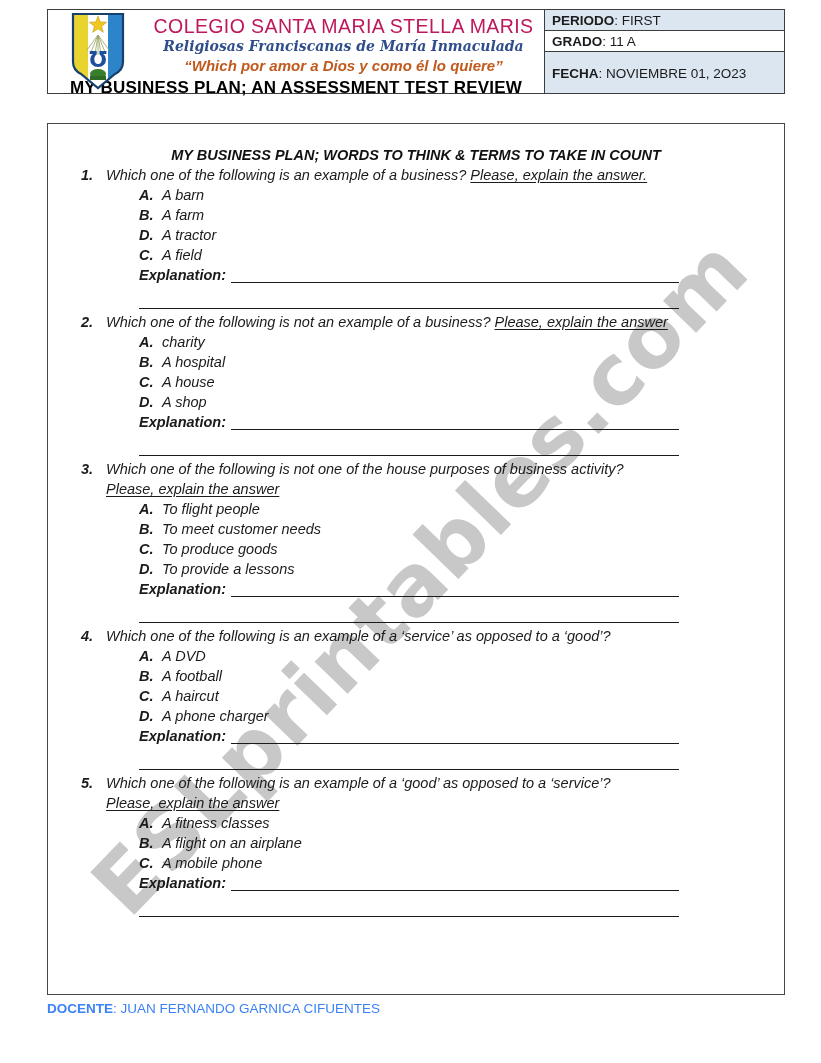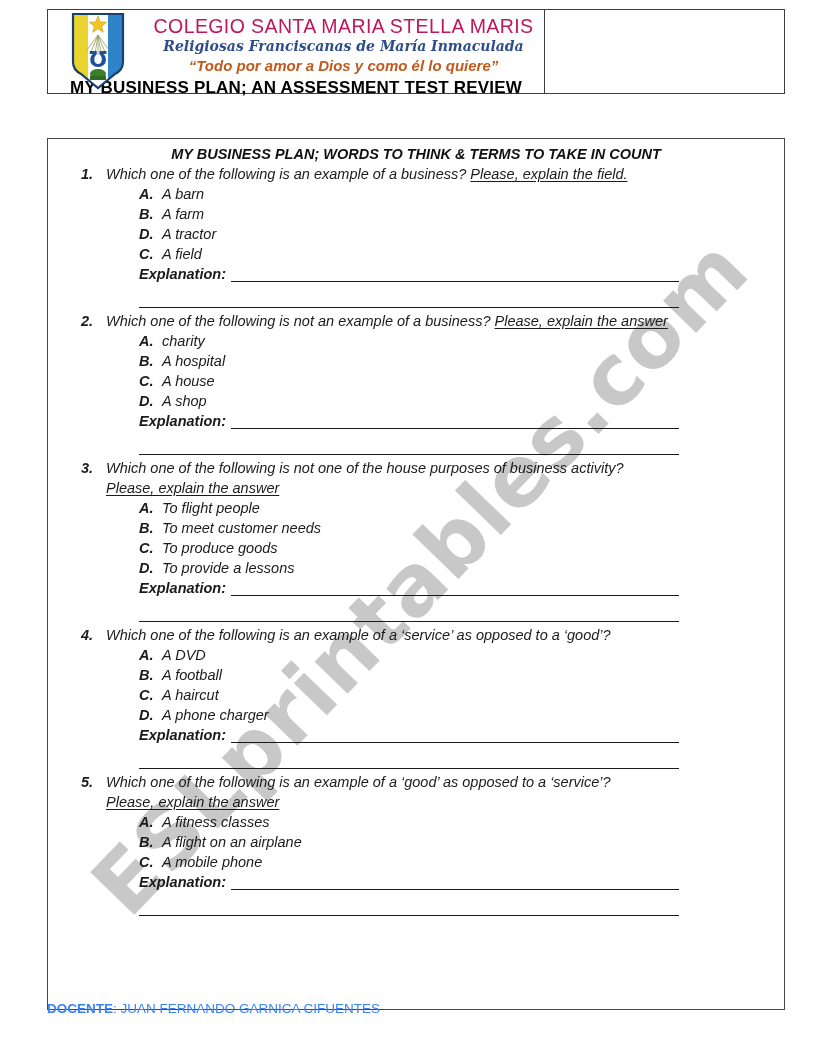--- a/index.html
+++ b/index.html
@@ -52,22 +52,21 @@
   .meta-row b{font-weight:bold;}
   .meta-row.r1{background:#dce6f1;border-bottom:1.4px solid #3d3d3d;height:21px;}
   .meta-row.r2{background:#ffffff;border-bottom:1.4px solid #3d3d3d;height:21px;}
   .meta-row.r3{background:#dce6f1;flex:1;display:flex;align-items:center;}
 
   
   .main-box{
     position:absolute;left:47px;top:123px;width:738px;height:872px;
     border:1.5px solid #474747;box-sizing:border-box;
     z-index:1;background:transparent;
-    padding-top:5px;
-    margin-top:15px;
+    padding-top:21px;
   }
   .box-title{
     text-align:center;font-weight:bold;font-style:italic;
     font-size:14.5px;line-height:20px;color:#111;
   }
   .q{font-style:italic;font-size:14.5px;line-height:20px;}
   .q-first-gap{margin-top:0;}
   .q-gap{margin-top:3px;}
   .q-line{display:flex;}
   .q-num{margin-left:33px;width:25px;font-weight:bold;flex:none;}
@@ -116,32 +115,39 @@
           <line x1="28" y1="23" x2="31" y2="42"></line>
           <line x1="28" y1="23" x2="35" y2="40"></line>
           <line x1="28" y1="23" x2="39" y2="38"></line>
         </g>
         <polygon points="28,4 30.2,9.9 36.6,10.2 31.6,14.2 33.3,20.3 28,16.8 22.7,20.3 24.4,14.2 19.4,10.2 25.8,9.9" fill="#f2c81f" stroke="#b99a10" stroke-width="0.6"></polygon>
         <text x="28" y="53" text-anchor="middle" font-size="21" font-weight="bold" fill="#1d4f9c" transform="rotate(180 28 46)" font-family="DejaVu Sans, sans-serif">Ω</text>
         <path d="M3,2 H53 V50 Q53,58 45,62 L28,76 L11,62 Q3,58 3,50 Z" fill="none" stroke="#17406f" stroke-width="2.2"></path>
       </svg>
       <span class="school-name">COLEGIO SANTA MARIA STELLA MARIS</span>
       <span class="school-subtitle">Religiosas Franciscanas de María Inmaculada</span>
-      <span class="school-motto">“Todo por amor a Dios y como él lo quiere”</span>
+      <span class="school-motto">“Which por amor a Dios y como él lo quiere”</span>
       <span class="doc-title">MY BUSINESS PLAN; AN ASSESSMENT TEST REVIEW</span>
+    </div>
+    <div class="header-right">
+      <div class="meta-row r1"><b>PERIODO</b><span>: FIRST</span></div>
+      <div class="meta-row r2"><b>GRADO</b><span>: 11 A</span></div>
+      <div class="meta-row r3">
+          <span><b>FECHA</b><span>: NOVIEMBRE 01, 2O23</span></span>
+        </div>
     </div>
   </div>
 
   <div class="main-box">
     <div class="box-title">MY BUSINESS PLAN; WORDS TO THINK &amp; TERMS TO TAKE IN COUNT</div>
 
     <div class="q q-first-gap">
       <div class="q-line">
         <span class="q-num">1.</span>
-        <span><span>Which one of the following is an example of a business? </span><span class="ul">Please, explain the field.</span></span>
+        <span><span>Which one of the following is an example of a business? </span><span class="ul">Please, explain the answer.</span></span>
       </div>
       <div class="opt"><span class="opt-letter">A.</span><span>A barn</span></div>
       <div class="opt"><span class="opt-letter">B.</span><span>A farm</span></div>
       <div class="opt"><span class="opt-letter">D.</span><span>A tractor</span></div>
       <div class="opt"><span class="opt-letter">C.</span><span>A field</span></div>
       <div class="expl">
           <span class="expl-label">Explanation:</span>
           <span class="expl-line"></span>
         </div>
       <div class="expl2"></div>

